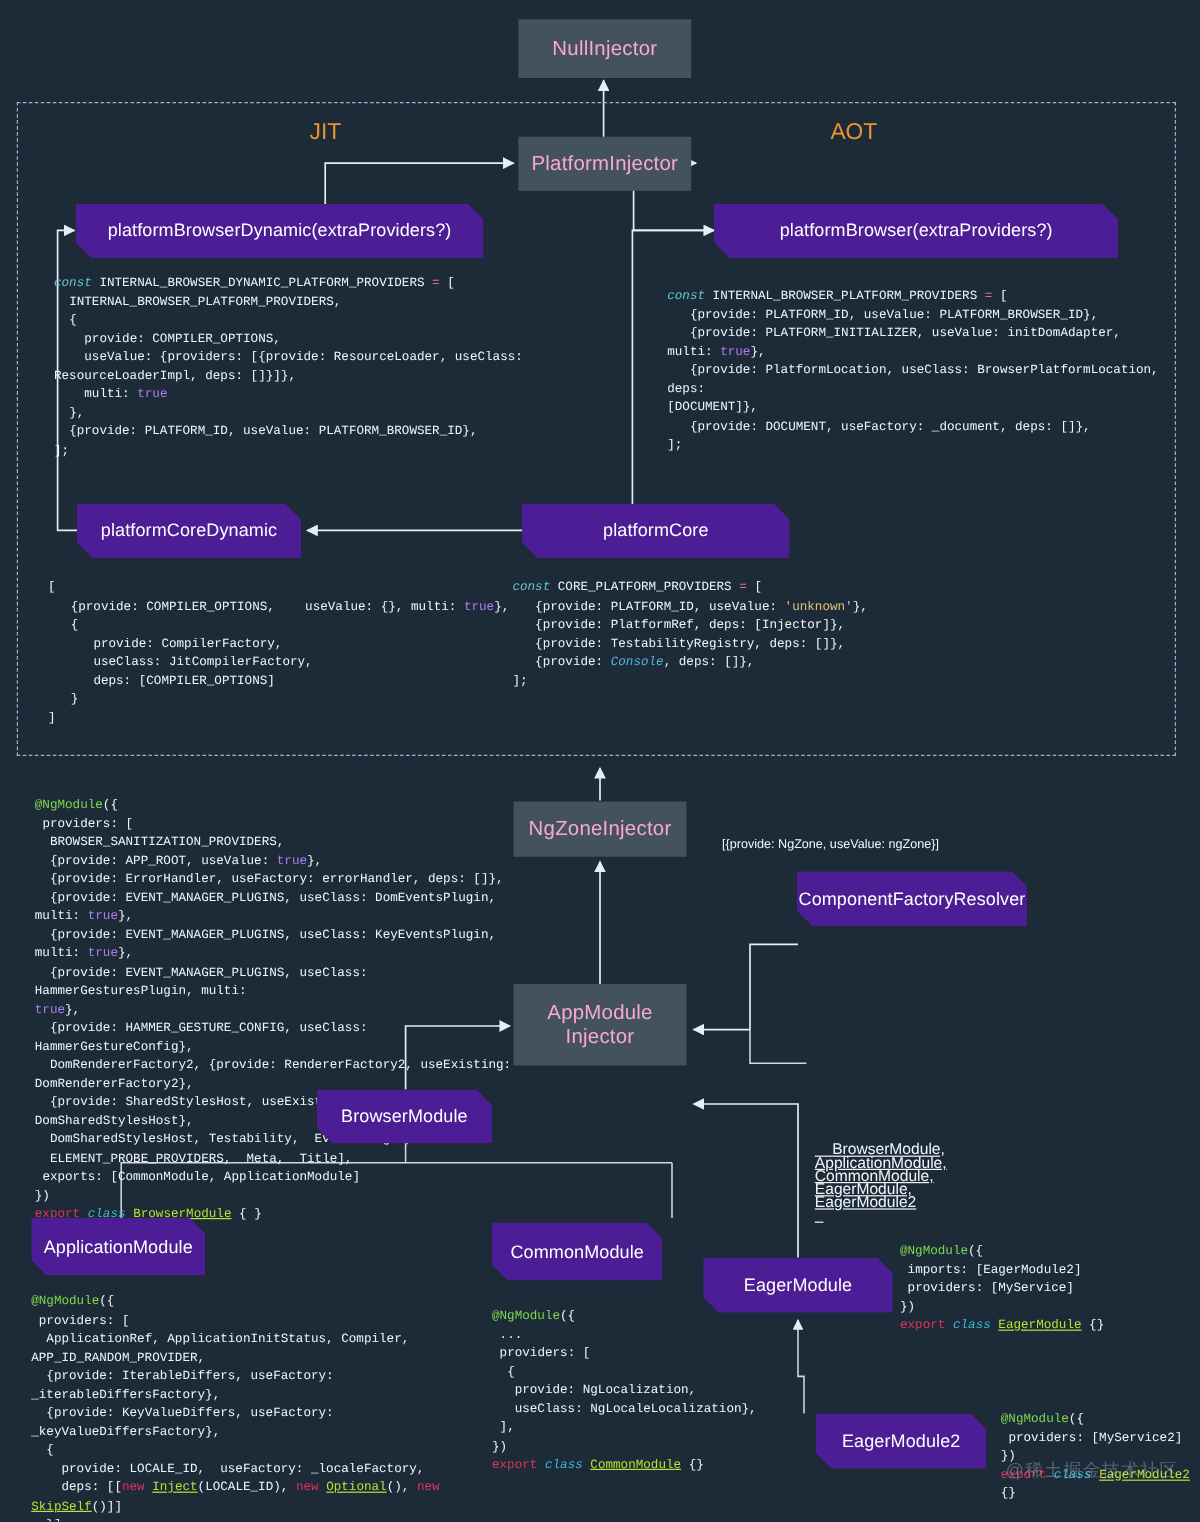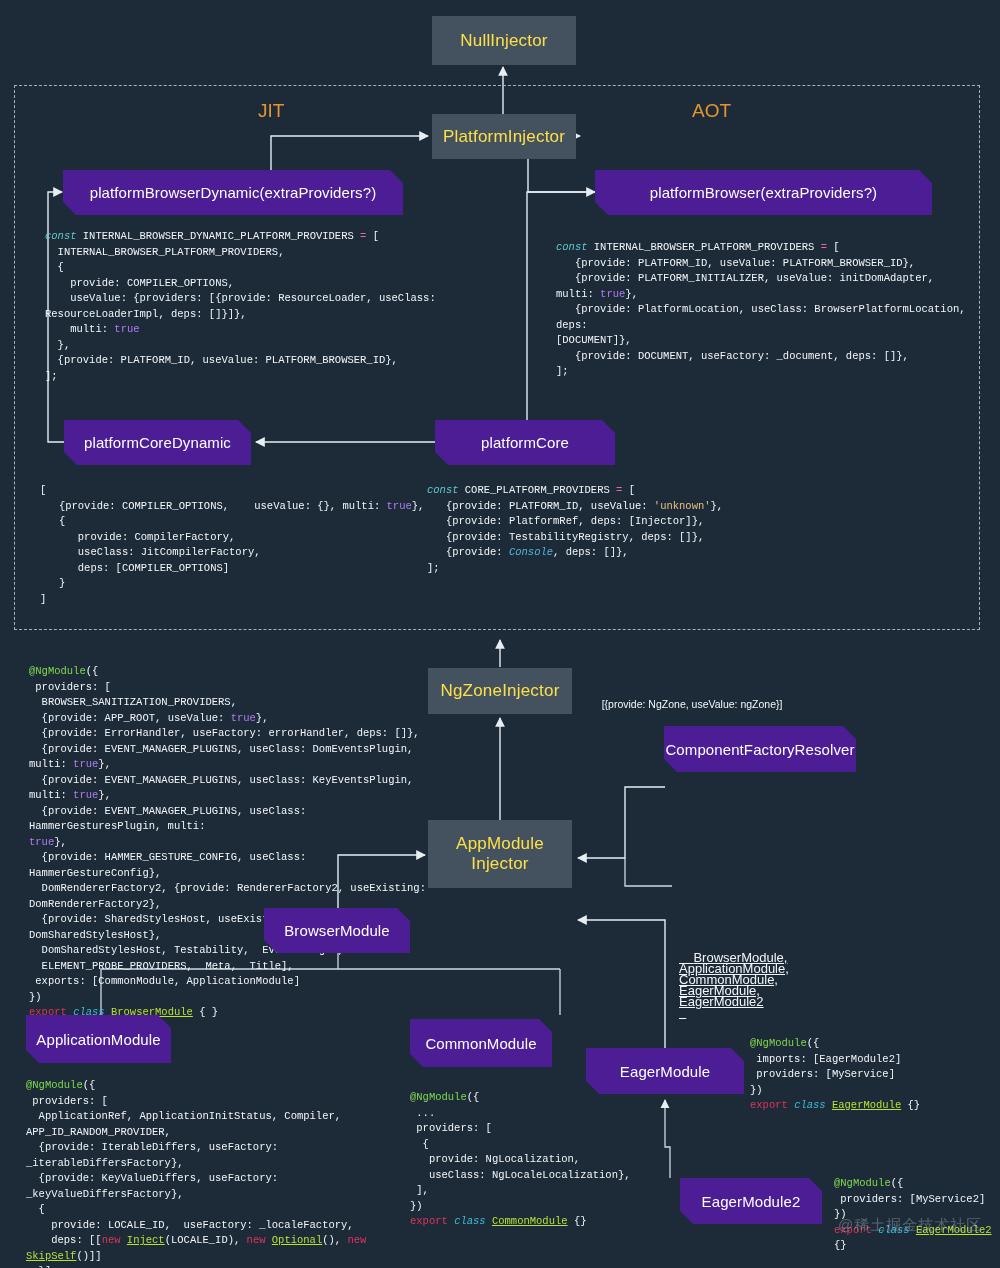--- a/index.html
+++ b/index.html
@@ -16,21 +16,21 @@
   }
   #stage { position: absolute; inset: 0; }
 
   
   #wires { position: absolute; left:0; top:0; width:1000px; height:1268px; pointer-events:none; }
 
   
   .gbox {
     position: absolute;
     background: #44525f;
-    color: #fde047;
+    color: #f9a8d4;
     display: flex; align-items: center; justify-content: center;
     text-align: center;
     font-size: 17px;
     line-height: 1.15;
     letter-spacing: .2px;
     z-index: 5;
   }
   .bbox {
     position: absolute;
     background: #4c1d95;
@@ -184,21 +184,21 @@
   </div>
 
   <div class="bbox" style="left:595px; top:170px; width:337px; height:45px;">
     <span>platformBrowser(extraProviders?)</span>
   </div>
 
   <div class="bbox" style="left:64px; top:420px; width:187px; height:45px;">
     <span>platformCoreDynamic</span>
   </div>
 
-  <div class="bbox" style="left:435px; top:420px; width:180px; height:45px;">
+  <div class="bbox" style="left:435px; top:420px; width:223px; height:45px;">
     <span>platformCore</span>
   </div>
 
   <div class="code" style="left:45px; top:229px; width:510px;"><span class="kw">const </span><span>INTERNAL_BROWSER_DYNAMIC_PLATFORM_PROVIDERS </span><span class="op">=</span><span> [
   INTERNAL_BROWSER_PLATFORM_PROVIDERS,
   {
     provide: COMPILER_OPTIONS,
     useValue: {providers: [{provide: ResourceLoader, useClass: ResourceLoaderImpl, deps: []}]},
     multi: </span><span class="bool">true</span><span>
   },

